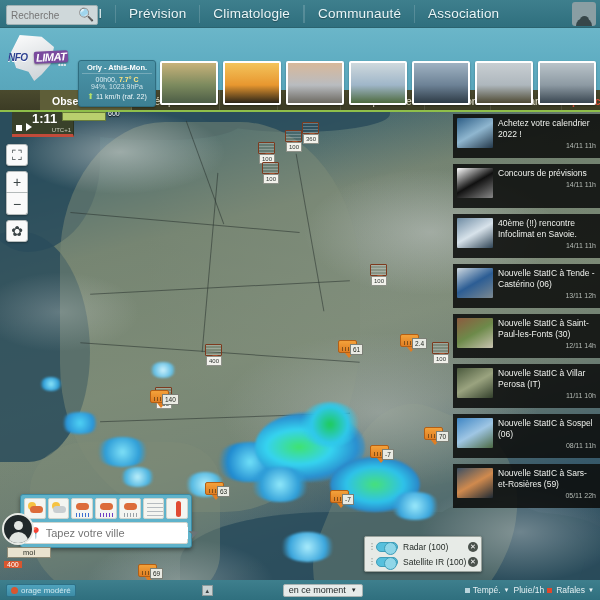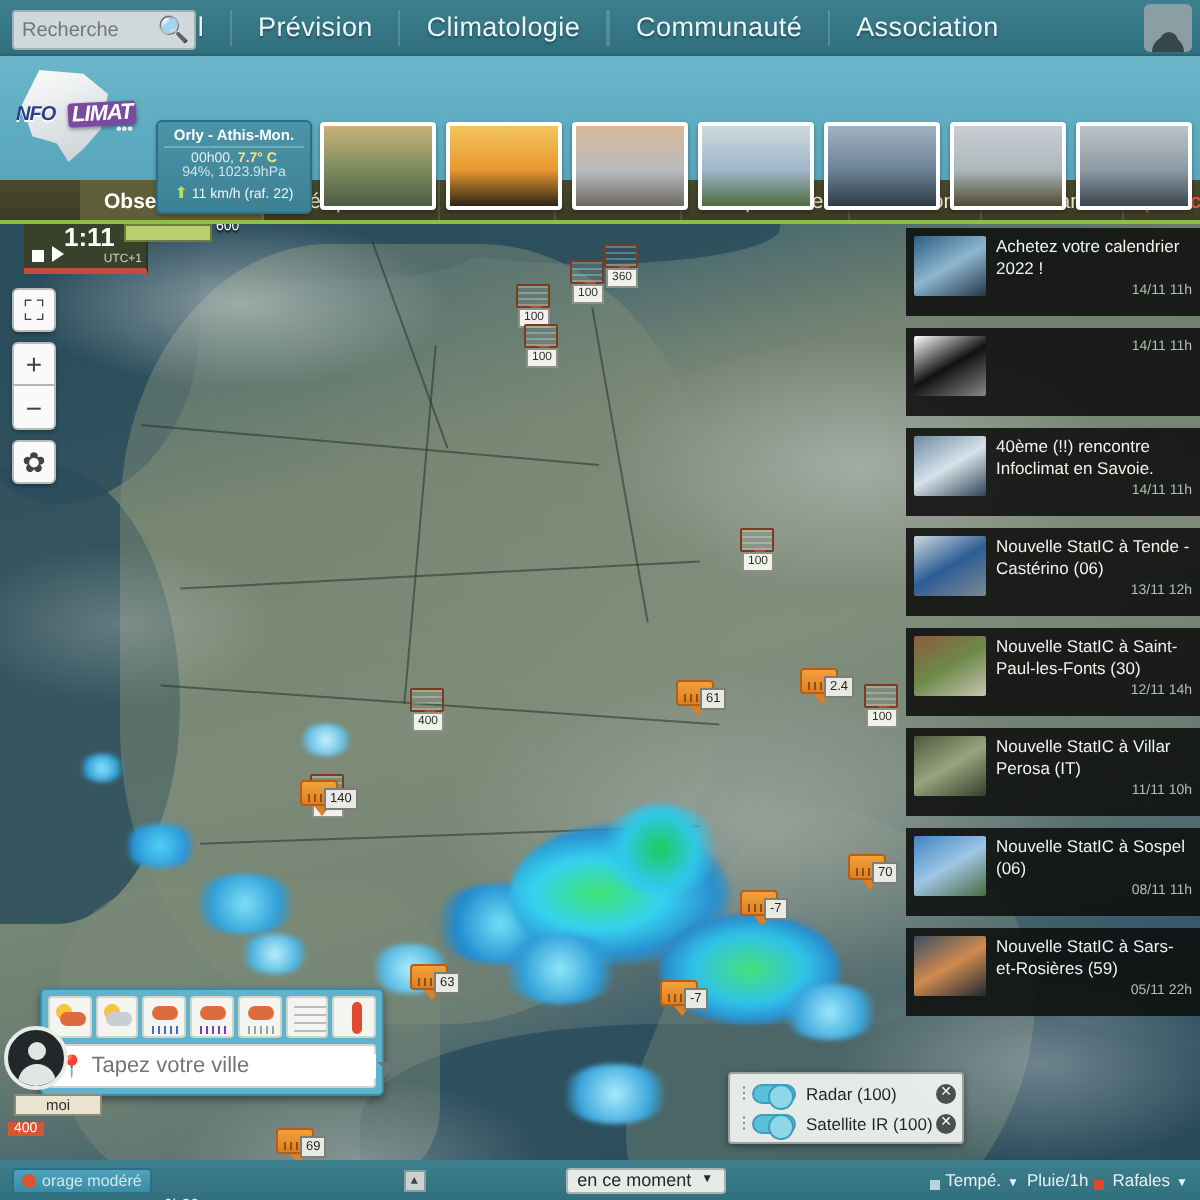--- a/index.html
+++ b/index.html
@@ -253,21 +253,21 @@
   }
   .alertpill .dot { width: 7px; height: 7px; border-radius: 50%; background: #d8562f; margin-right: 3px;}
   .alerttime { margin-left: 6px; color: #dbeaef; font-size: 8px; margin-top: 24px;}
   .collapsebtn { margin-left: auto; width: 11px; height: 11px; background: #c9d2d3; border: 1px solid #8e9a9b;
     font-size: 7px; text-align:center; line-height: 10px; color: #3b4446;}
   .momentsel {
     margin-left: 70px; background: #e6ebea; border: 1px solid #a9b3b3; border-radius: 2px;
     height: 13px; padding: 0 5px; font-size: 9px; color: #23292a; display: flex; align-items: center; gap: 5px;
   }
   .bdrops { margin-left: auto; display: flex; gap: 4px; margin-right: 6px;}
-  .bdrop { color: #e6f1f4; font-size: 8.5px; display: flex; align-items: flex-end; gap: 3px;}
+  .bdrop { color: #e6f1f4; font-size: 8.5px; display: flex; align-items: center; gap: 3px;}
   .bdrop .sq { width: 5px; height: 5px; background: #b9d4dc; }
   .bdrop .sq.red { background: #e0472c; }
   .caret { font-size: 6px; }
 
   
   .news { position: absolute; right: 0; top: 114px; width: 147px; z-index: 25; }
   .newsitem {
     background: rgba(12,14,12,.88); margin-bottom: 6px; display: flex; padding: 4px;
     min-height: 44px;
   }
@@ -571,20 +571,21 @@
       <div class="newsitem">
         <div class="newsthumb" style="background: linear-gradient(150deg, rgb(45, 94, 134) 0%, rgb(143, 182, 207) 50%, rgb(36, 56, 74) 100%);"></div>
         <div class="newsbody">
           <div class="newstitle">Achetez votre calendrier 2022 !</div>
           <div class="newsdate">14/11 11h</div>
         </div>
       </div>
       <div class="newsitem">
         <div class="newsthumb" style="background: linear-gradient(150deg, rgb(255, 255, 255) 0%, rgb(17, 17, 17) 50%, rgb(136, 136, 136) 100%);"></div>
         <div class="newsbody">
+          <div class="newstitle">Concours de prévisions</div>
           <div class="newsdate">14/11 11h</div>
         </div>
       </div>
       <div class="newsitem">
         <div class="newsthumb" style="background: linear-gradient(150deg, rgb(110, 139, 163) 0%, rgb(215, 226, 234) 50%, rgb(47, 68, 85) 100%);"></div>
         <div class="newsbody">
           <div class="newstitle">40ème (!!) rencontre Infoclimat en Savoie.</div>
           <div class="newsdate">14/11 11h</div>
         </div>
       </div>

